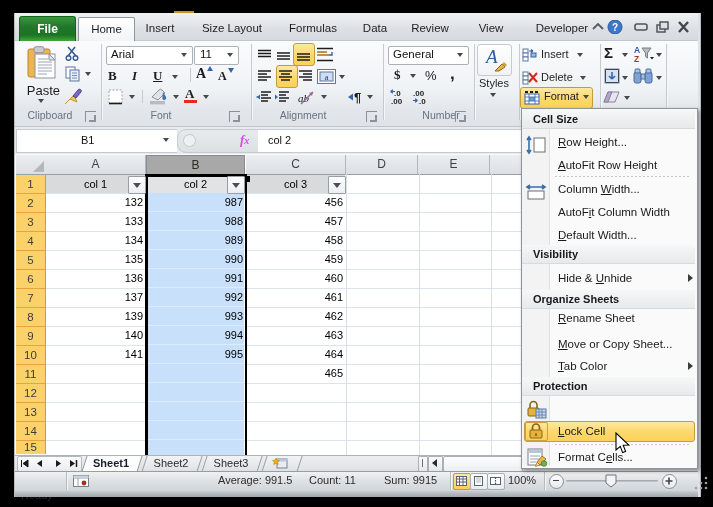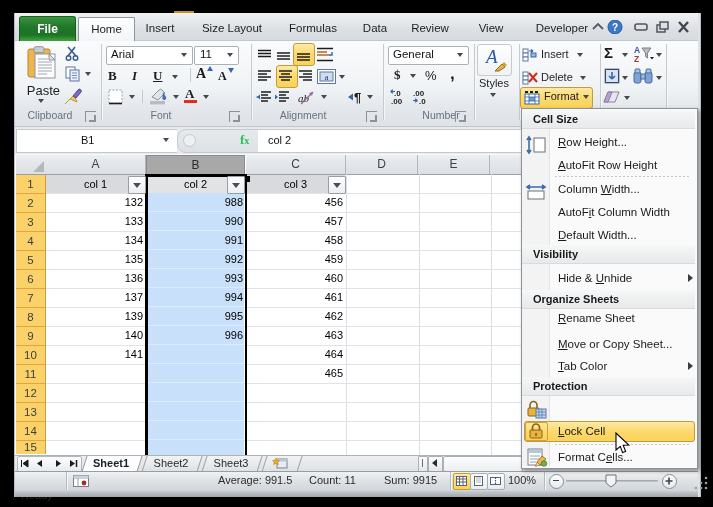--- a/index.html
+++ b/index.html
@@ -292,21 +292,21 @@
 </svg>
 <div class="a darr" style="left:624px;top:96px"></div>
 
 <div class="a" id="fbar"></div>
 <div class="a" id="nbox">
       <span class="t" style="left:64px;top:4px;font-size:11px;color:#111">B1</span>
     </div>
 <div class="a darr" style="left:163px;top:138px"></div>
 <div class="a" id="fxpill"></div>
 <div class="a" style="left:183px;top:134px;width:11px;height:11px;border-radius:50%;background:#eef0f2;border:1px solid #c2c7cc"></div>
-<div class="a t" style="left:240px;top:132px;font-family:'Liberation Serif',serif;font-weight:bold;font-size:13px;color:#22c55e">f<span style="font-size:10px">x</span></div>
+<div class="a t" style="left:240px;top:132px;font-family:'Liberation Serif',serif;font-style:italic;font-weight:bold;font-size:13px;color:#d946ef">f<span style="font-size:10px">x</span></div>
 <div class="a" id="ffield">
       <span class="t" style="left:10px;top:4px;font-size:11px;color:#111">col 2</span>
     </div>
 
 <div class="a" id="grid"></div>
 
 <div class="a" style="left:15px;top:154px;width:683px;height:2px;background:#f8fafc"></div>
 <div class="a chead" style="left:16px;top:155px;width:30px"></div>
 <div class="a" style="left:33px;top:161px;width:0;height:0;border-left:11px solid transparent;border-bottom:11px solid #b3b8bd"></div>
 <div class="a chead" style="left:46px;top:155px;width:99px">A</div>
@@ -377,28 +377,29 @@
       <div class="cell">133</div>
       <div class="cell">134</div>
       <div class="cell">135</div>
       <div class="cell">136</div>
       <div class="cell">137</div>
       <div class="cell">139</div>
       <div class="cell">140</div>
       <div class="cell">141</div>
     </div>
 <div class="a" id="colB" style="left:147px;top:193px;width:96px">
+      <div class="cell">987</div>
       <div class="cell">988</div>
+      <div class="cell">989</div>
       <div class="cell">990</div>
       <div class="cell">991</div>
       <div class="cell">992</div>
       <div class="cell">993</div>
       <div class="cell">994</div>
       <div class="cell">995</div>
-      <div class="cell">996</div>
     </div>
 <div class="a" id="colC" style="left:246px;top:193px;width:97px">
       <div class="cell">456</div>
       <div class="cell">457</div>
       <div class="cell">458</div>
       <div class="cell">459</div>
       <div class="cell">460</div>
       <div class="cell">461</div>
       <div class="cell">462</div>
       <div class="cell">463</div>

